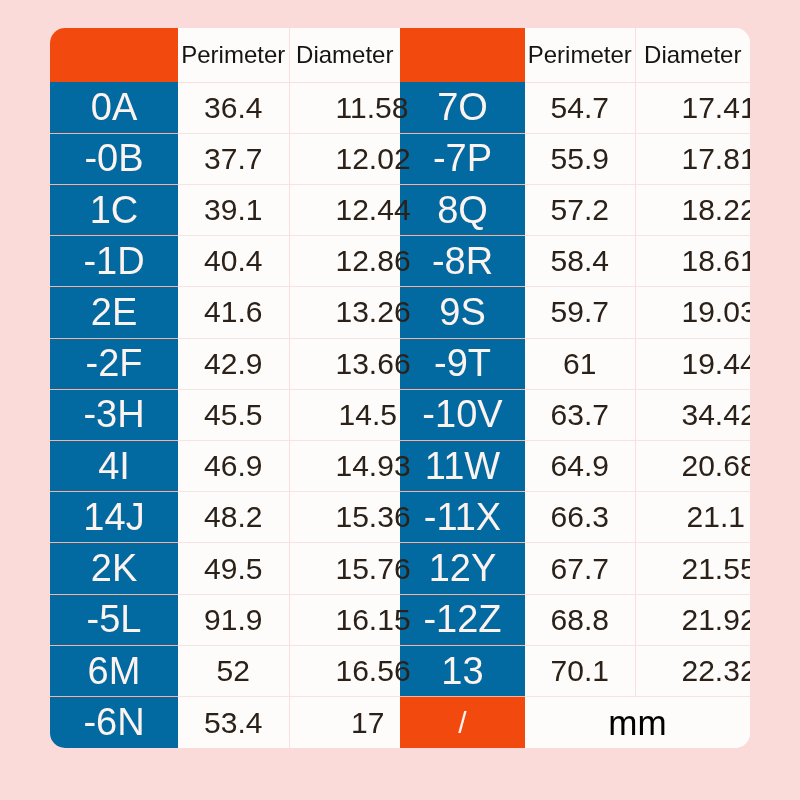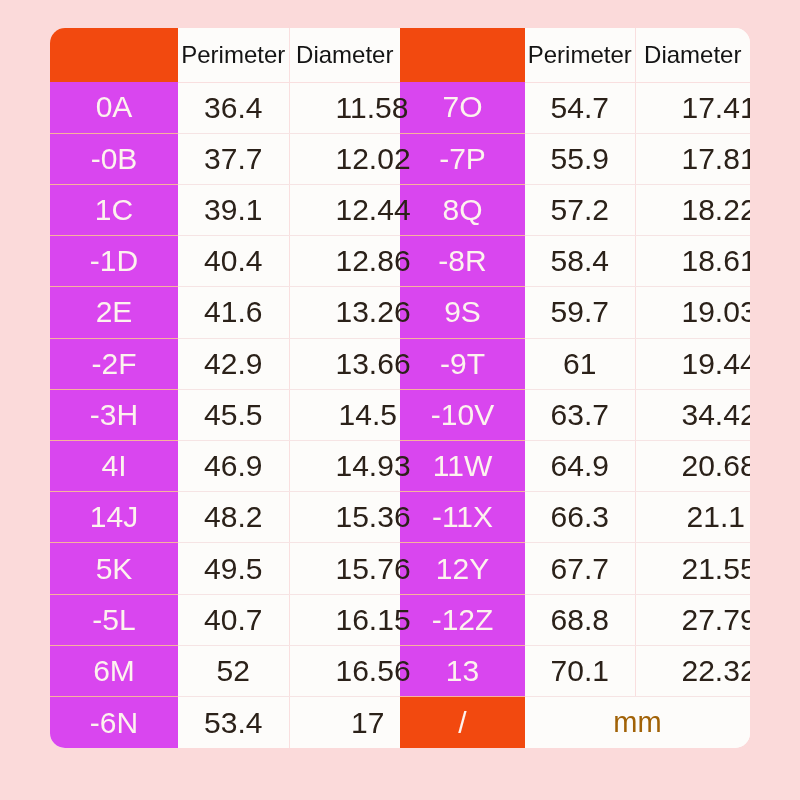--- a/index.html
+++ b/index.html
@@ -61,41 +61,41 @@
     font-weight: normal;
     border-right: 1px solid #f9dfdf;
     border-bottom: 1px solid #f9dfdf;
   }
   tr.header-row th.hdr-text.last-col { border-right: none; }
 
   
   tr.data-row { height: 46.1px; }
 
   td.label-cell {
-    background: #d946ef;
+    background: #0369a1;
     color: #fdf3ee;
-    font-size: 30px;
+    font-size: 38px;
     border-bottom: 1px solid #f7b39c;
   }
   td.label-cell.last-row { border-bottom: none; }
 
   td.value-cell {
     background: #fdfcfa;
     color: #2b2119;
     font-size: 30px;
     border-right: 1px solid #f9dfdf;
     border-bottom: 1px solid #f6e4e4;
   }
   td.value-cell.last-col { border-right: none; padding-left: 46px; }
   td.value-cell.last-row { border-bottom: none; margin-left: 32px; }
 
   td.unit-cell {
     background: #fdfcfa;
-    color: #a16207;
-    font-size: 29px;
+    color: #000000;
+    font-size: 35px;
     border-right: none;
     border-bottom: none;
   }
 
   td.slash-cell {
     background: #f2490f;
     color: #fdf3ee;
     font-size: 30px;
     border-bottom: none;
   }
@@ -190,34 +190,34 @@
         </tr>
         <tr class="data-row">
           <td class="label-cell">14J</td>
           <td class="value-cell">48.2</td>
           <td class="value-cell last-col">15.36</td>
           <td class="label-cell">-11X</td>
           <td class="value-cell">66.3</td>
           <td class="value-cell last-col">21.1</td>
         </tr>
         <tr class="data-row">
-          <td class="label-cell">5K</td>
+          <td class="label-cell">2K</td>
           <td class="value-cell">49.5</td>
           <td class="value-cell last-col">15.76</td>
           <td class="label-cell">12Y</td>
           <td class="value-cell">67.7</td>
           <td class="value-cell last-col">21.55</td>
         </tr>
         <tr class="data-row">
           <td class="label-cell">-5L</td>
-          <td class="value-cell">40.7</td>
+          <td class="value-cell">91.9</td>
           <td class="value-cell last-col">16.15</td>
           <td class="label-cell">-12Z</td>
           <td class="value-cell">68.8</td>
-          <td class="value-cell last-col">27.79</td>
+          <td class="value-cell last-col">21.92</td>
         </tr>
         <tr class="data-row">
           <td class="label-cell">6M</td>
           <td class="value-cell">52</td>
           <td class="value-cell last-col">16.56</td>
           <td class="label-cell">13</td>
           <td class="value-cell">70.1</td>
           <td class="value-cell last-col">22.32</td>
         </tr>
         <tr class="data-row">

